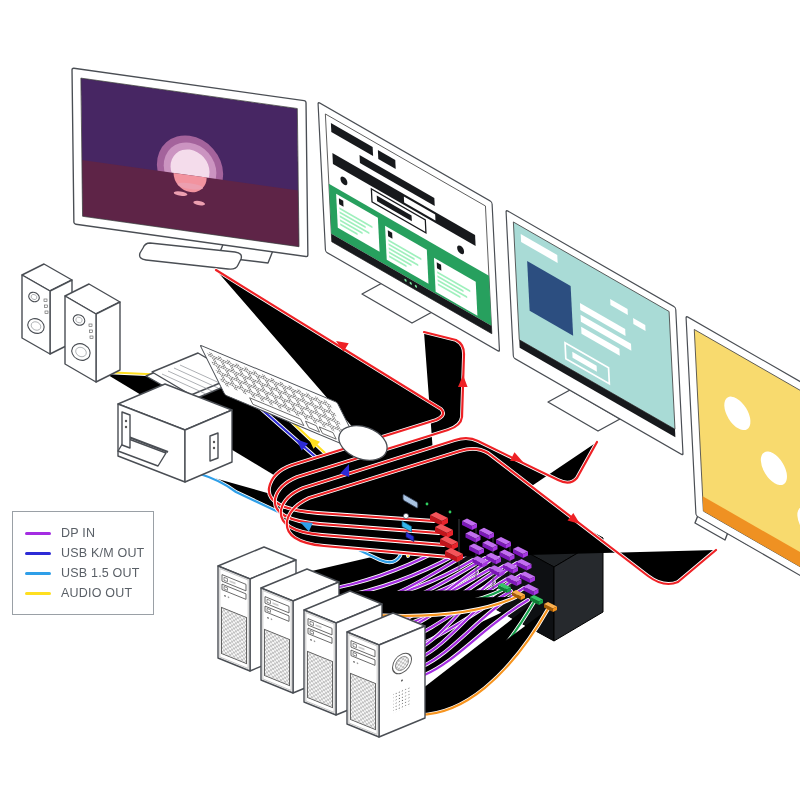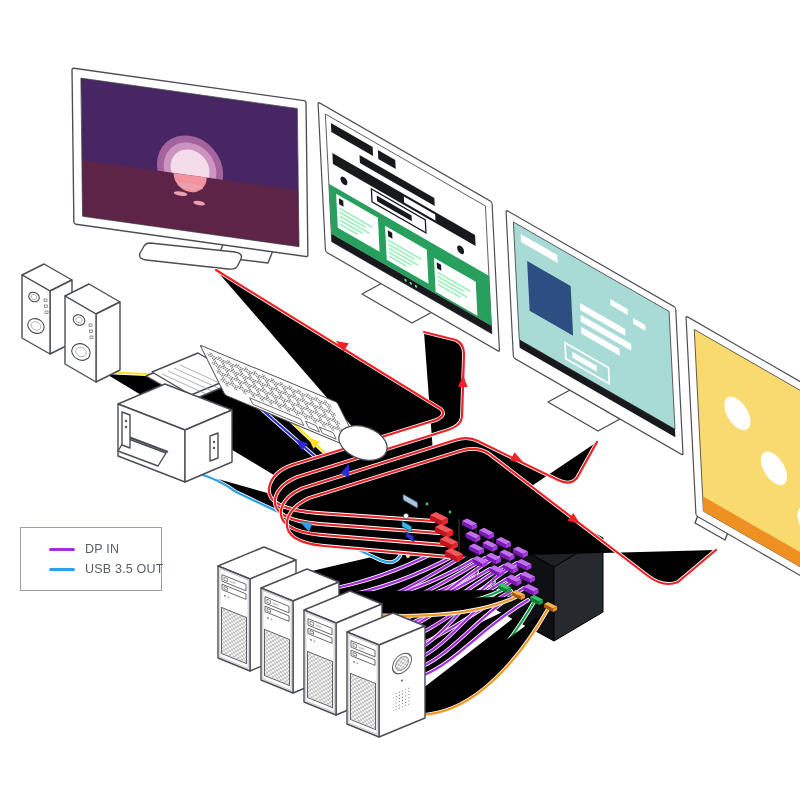--- a/index.html
+++ b/index.html
@@ -16,22 +16,22 @@
   .w-usb2{stroke:var(--usb-2,#2f9fe8)}
   .w-audin{stroke:var(--aud-in,#16a24c)}
   .w-audout{stroke:var(--aud-out,#ffdf20)}
   .a-dpout{fill:var(--dp-out,#ee2125)}
   .a-usbkm{fill:var(--usb-km,#2d2bd6)}
   .a-usb2{fill:var(--usb-2,#2f9fe8)}
   .a-audout{fill:var(--aud-out,#ffdf20)}
   .dev{fill:#fff;stroke:#4a4e54;stroke-width:1.4;stroke-linejoin:round}
   .thin{stroke:#8a8e93;stroke-width:.6;fill:none}
   
-  #legend{position:absolute;left:20px;top:511px;width:142px;background:#fff;
-    border:1.5px solid #9aa0a6;padding:11px 16px;box-sizing:border-box;margin-top:16px;}
+  #legend{position:absolute;left:12px;top:511px;width:142px;background:#fff;
+    border:1.5px solid #9aa0a6;padding:11px 0;box-sizing:border-box;}
   .lg-row{display:flex;align-items:center;height:20px;padding-left:12px;gap:10px;}
   .lg-swatch{width:26px;height:3px;border-radius:2px;flex:0 0 auto;}
   .lg-label{font-size:12.5px;color:#595f66;letter-spacing:.2px;white-space:nowrap;}
 </style>
 </head>
 <body>
 
 <div id="stage">
 <svg width="800" height="800" viewBox="0 0 800 800">
 <defs>
@@ -479,17 +479,25 @@
   <use href="#arr" class="a-usb2" transform="translate(300,522) rotate(-155)"></use>
 </g>
 </svg>
 
 <div id="legend">
       <div class="lg-row">
         <div class="lg-swatch" style="background: rgb(164, 45, 226);"></div>
         <span class="lg-label">DP IN</span>
       </div>
       <div class="lg-row">
+        <div class="lg-swatch" style="background: rgb(45, 43, 214);"></div>
+        <span class="lg-label">USB K/M OUT</span>
+      </div>
+      <div class="lg-row">
         <div class="lg-swatch" style="background: rgb(47, 159, 232);"></div>
-        <span class="lg-label">USB 3.5 OUT</span>
+        <span class="lg-label">USB 1.5 OUT</span>
+      </div>
+      <div class="lg-row">
+        <div class="lg-swatch" style="background: rgb(255, 223, 32);"></div>
+        <span class="lg-label">AUDIO OUT</span>
       </div>
     </div>
 </div>
 
 </body></html>

